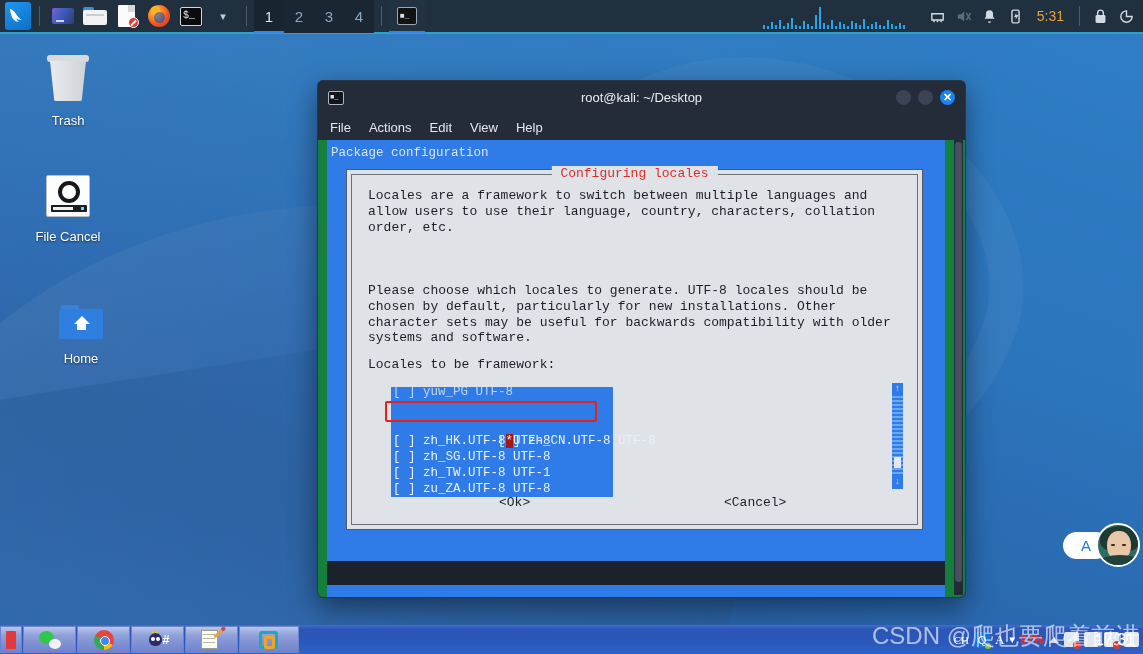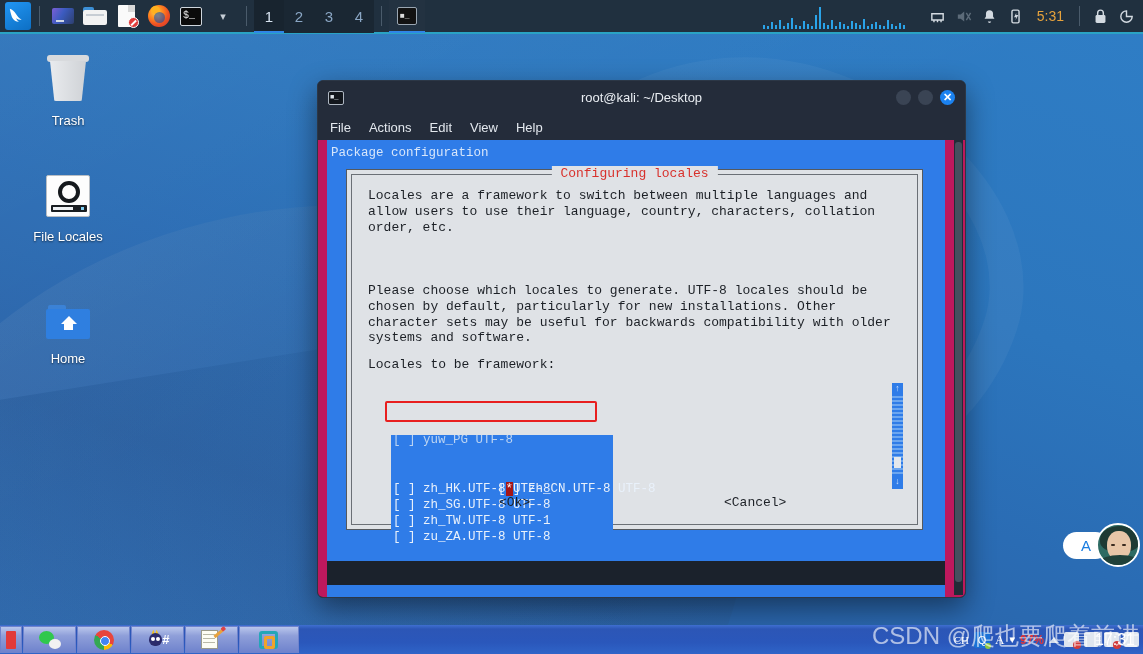--- a/index.html
+++ b/index.html
@@ -149,21 +149,21 @@
   .titlebar .tb-ico{width:16px;height:14px;background:#12161c;border:1.4px solid #aeb7c2;border-radius:2px;
     margin-left:10px;color:#dde3ea;font-family:"Liberation Mono",monospace;font-size:7px;line-height:11px;padding-left:1px;}
   .titlebar .tb-title{position:absolute;left:0;right:0;text-align:center;color:#e9edf2;font-size:13px;}
   .tb-btns{margin-left:auto;display:flex;align-items:center;gap:7px;padding-right:10px;z-index:2;}
   .tb-btns .b{width:15px;height:15px;border-radius:50%;background:#3a4454;}
   .tb-btns .b.close{background:#1b82f0;color:#fff;font-size:11px;line-height:15px;text-align:center;font-weight:bold;}
 
   .menubar{height:26px;display:flex;align-items:center;padding-left:12px;gap:18px;background:#242c3a;}
   .menubar span{color:#e3e8ee;font-size:13px;}
 
-  .term-body{position:relative;height:459px;background:#be185d;padding:12px 14px 0 10px;}
+  .term-body{position:relative;height:459px;background:#15803d;padding:12px 14px 0 10px;}
   .dlg-blue{
     position:absolute;left:9px;top:0;width:618px;height:421px;background:#2f7ce8;
     font-family:"Liberation Mono",monospace;
   }
   .pkg-title{color:#d7e6fb;font-size:12.5px;padding:6px 0 0 4px;}
 
   .dlg-box{
     position:absolute;left:19px;top:29px;width:577px;height:361px;
     background:#dfe2e6;border:1px solid #55595e;
   }
@@ -288,24 +288,24 @@
       <div class="body"></div>
   </div>
   <span class="lbl">Trash</span>
 </div>
 
 <div class="desk-icon" style="left:13px;top:175px;">
   <div class="hdd">
     <div class="disc"></div>
       <div class="bar"></div>
   </div>
-  <span class="lbl">File Locales</span>
-</div>
-
-<div class="desk-icon" style="left:13px;top:305px;">
+  <span class="lbl">File Cancel</span>
+</div>
+
+<div class="desk-icon" style="left:26px;top:305px;">
   <div class="homef">
     <div class="ftab"></div>
       <div class="fbody"></div>
       <div class="house"></div>
       <div class="house2"></div>
   </div>
   <span class="lbl">Home</span>
 </div>
 
 <div id="top-panel">
@@ -473,21 +473,21 @@
 allow users to use their language, country, characters, collation
 order, etc.</div>
           <div class="dlg-text" style="top:108px">Please choose which locales to generate. UTF-8 locales should be
 chosen by default, particularly for new installations. Other
 character sets may be useful for backwards compatibility with older
 systems and software.</div>
 
           <div class="dlg-listlabel">Locales to be framework:</div>
 
           <div class="listbox">
-            <div class="row partial" style="height: 30px; overflow: hidden; line-height: 10px; margin-top: 48px;"><span>[<span> </span>] </span><span title="yuw_PG UTF-8" style="margin-left: 0px;"><span style="visibility:visible">yuw_PG UTF-8</span></span></div>
+            <div class="row partial" style="height: 30px; overflow: hidden; line-height: 10px;"><span>[<span> </span>] </span><span title="yuw_PG UTF-8" style="margin-left: 0px;"><span style="visibility:visible">yuw_PG UTF-8</span></span></div>
             <div class="row" style="position:relative">
               <span>[<span class="star">*</span>] </span><span style="margin-left: 0px;">zh_CN.UTF-8 UTF-8</span>
             </div>
             <div class="row"><span>[<span> </span>] </span><span style="margin-left: 0px;">zh_HK.UTF-8 UTF-8</span></div>
             <div class="row"><span>[<span> </span>] </span><span style="margin-left: 0px;">zh_SG.UTF-8 UTF-8</span></div>
             <div class="row"><span>[<span> </span>] </span><span style="margin-left: 0px;">zh_TW.UTF-8 UTF-1</span></div>
             <div class="row"><span>[<span> </span>] </span><span style="margin-left: 0px;">zu_ZA.UTF-8 UTF-8</span></div>
             <div class="hl-box"></div>
           </div>
 

